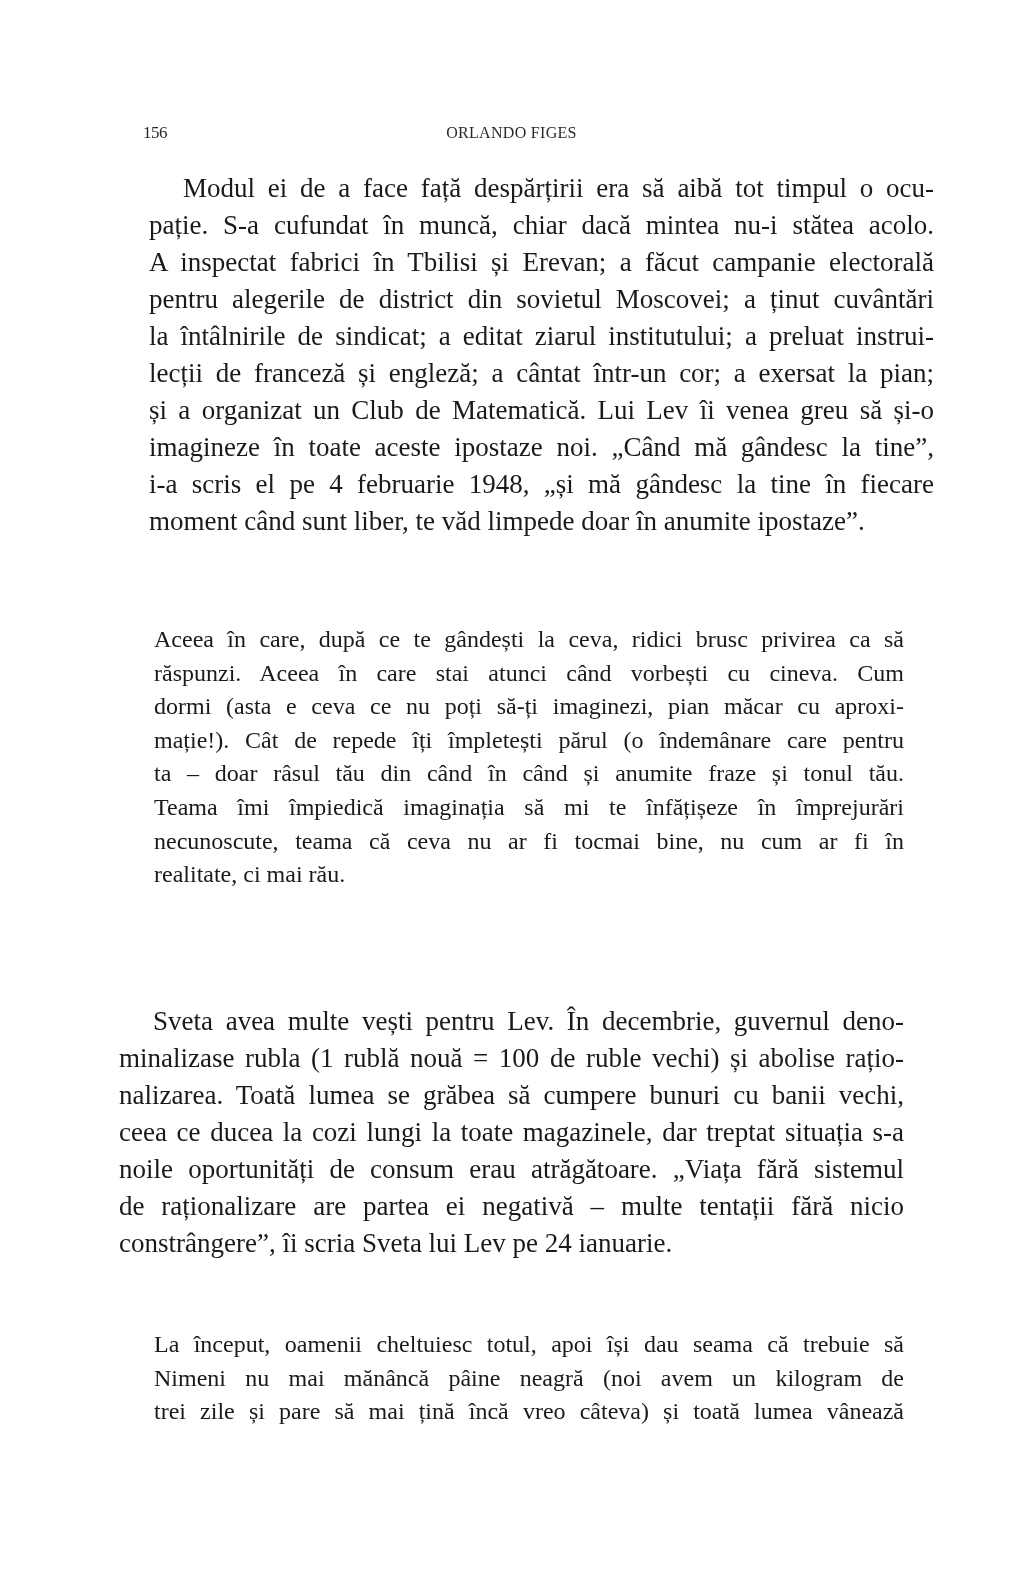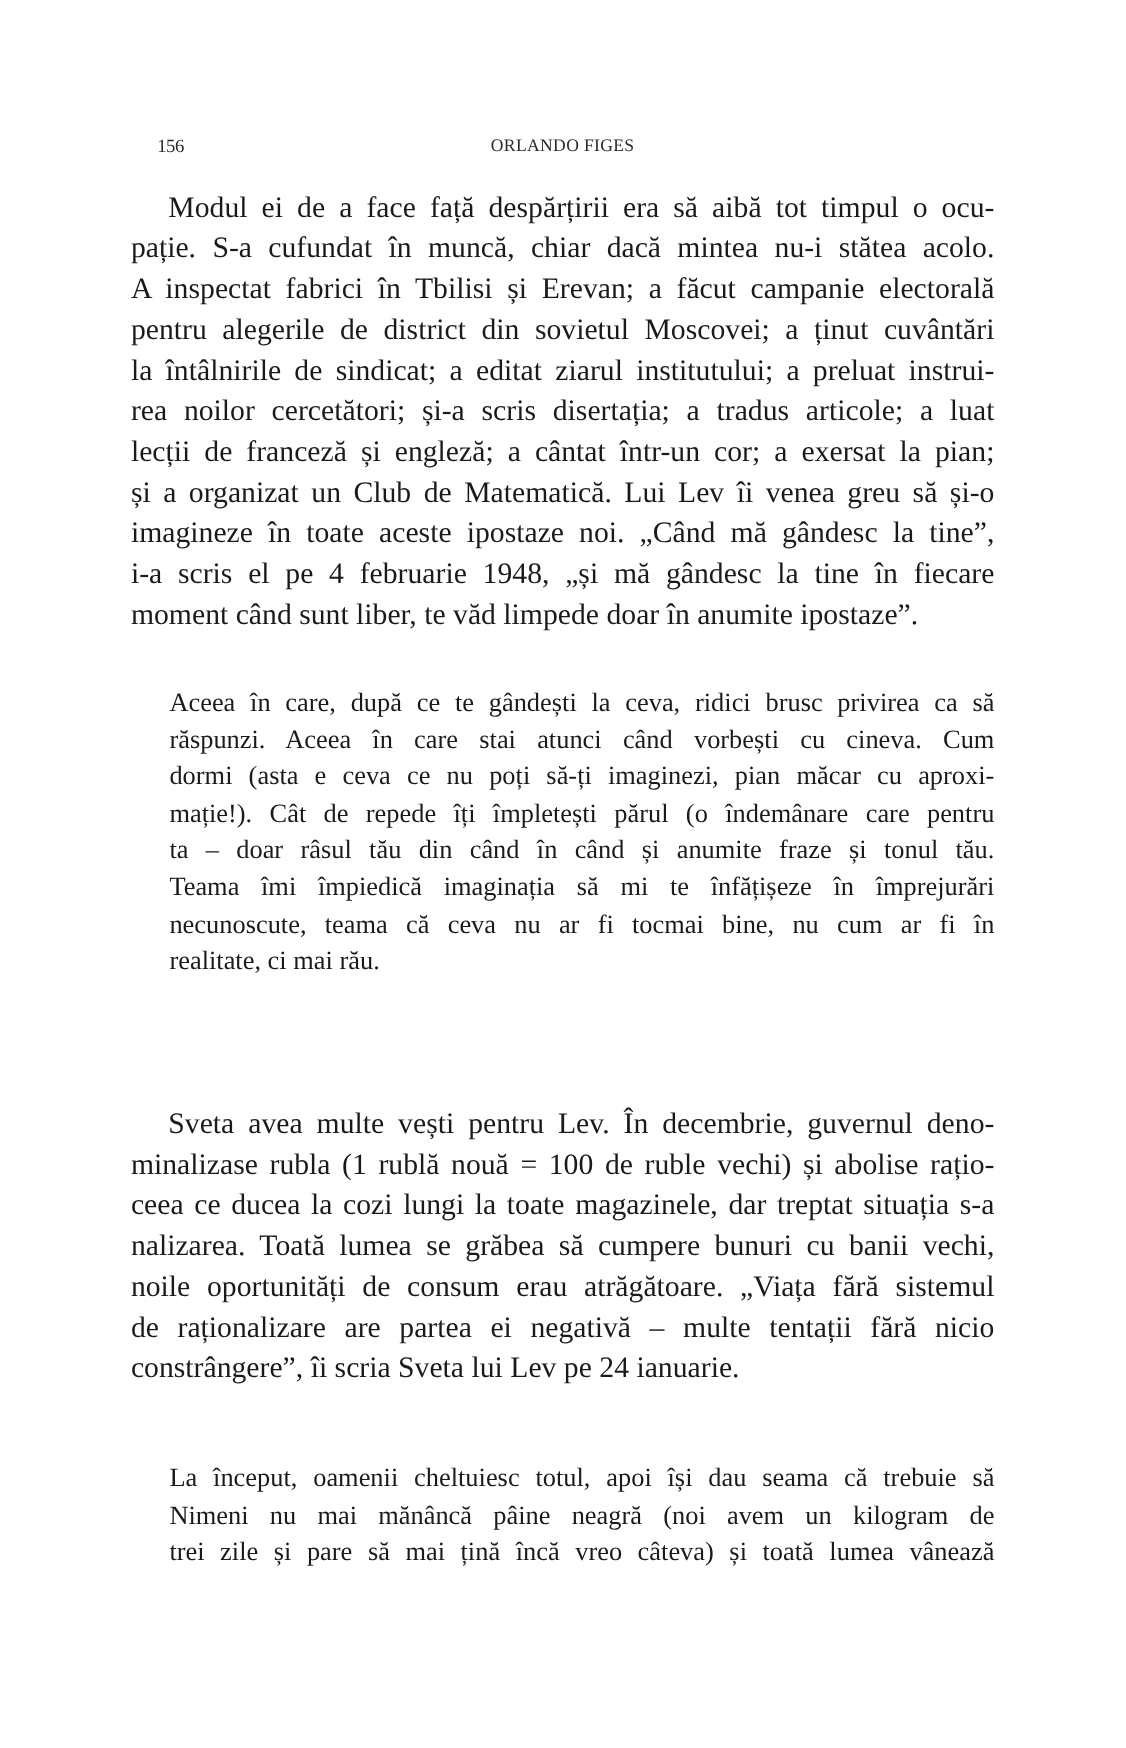--- a/index.html
+++ b/index.html
@@ -72,42 +72,41 @@
       text-align-last: justify;
       white-space: nowrap;
     }
     .line.last {
       text-align-last: left;
     }
     .body-para .line.first {
       padding-left: 34px;
     }
     .body-para { text-indent: 0; }
-    #para1 { top: 170px; }
+    #para1 { top: 170px; margin-left: 30px; }
     #quote1 { top: 623px; }
     #para2 { top: 1003px; }
     #quote2 { top: 1328px; }
   </style>
 </head>
 <body>
 
 <div class="page">
 
   <div class="running-head">
     <span class="page-number">156</span>
     <span class="running-title">ORLANDO FIGES</span>
   </div>
 
   <p class="body-para" id="para1">
     <span class="line first" style="">Modul ei de a face față despărțirii era să aibă tot timpul o ocu-</span>
     <span class="line" style="">pație. S-a cufundat în muncă, chiar dacă mintea nu-i stătea acolo.</span>
     <span class="line" style="">A inspectat fabrici în Tbilisi și Erevan; a făcut campanie electorală</span>
     <span class="line" style="">pentru alegerile de district din sovietul Moscovei; a ținut cuvântări</span>
     <span class="line" style="">la întâlnirile de sindicat; a editat ziarul institutului; a preluat instrui-</span>
-    <span class="line" style="">rea noilor cercetători; și-a scris disertația; a tradus articole; a luat</span>
     <span class="line" style="">lecții de franceză și engleză; a cântat într-un cor; a exersat la pian;</span>
     <span class="line" style="">și a organizat un Club de Matematică. Lui Lev îi venea greu să și-o</span>
     <span class="line" style="">imagineze în toate aceste ipostaze noi. „Când mă gândesc la tine”,</span>
     <span class="line" style="">i-a scris el pe 4 februarie 1948, „și mă gândesc la tine în fiecare</span>
     <span class="line last" style="">moment când sunt liber, te văd limpede doar în anumite ipostaze”.</span>
   </p>
 
   <div class="block-quote" id="quote1">
     <span class="line" style="">Aceea în care, după ce te gândești la ceva, ridici brusc privirea ca să</span>
     <span class="line" style="">răspunzi. Aceea în care stai atunci când vorbești cu cineva. Cum</span>
@@ -115,22 +114,22 @@
     <span class="line" style="">mație!). Cât de repede îți împletești părul (o îndemânare care pentru</span>
     <span class="line" style="">ta – doar râsul tău din când în când și anumite fraze și tonul tău.</span>
     <span class="line" style="">Teama îmi împiedică imaginația să mi te înfățișeze în împrejurări</span>
     <span class="line" style="">necunoscute, teama că ceva nu ar fi tocmai bine, nu cum ar fi în</span>
     <span class="line last" style="">realitate, ci mai rău.</span>
   </div>
 
   <p class="body-para" id="para2">
     <span class="line first" style="">Sveta avea multe vești pentru Lev. În decembrie, guvernul deno-</span>
     <span class="line" style="">minalizase rubla (1 rublă nouă = 100 de ruble vechi) și abolise rațio-</span>
+    <span class="line" style="">nalizarea. Toată lumea se grăbea să cumpere bunuri cu banii vechi,</span>
     <span class="line" style="">ceea ce ducea la cozi lungi la toate magazinele, dar treptat situația s-a</span>
-    <span class="line" style="">nalizarea. Toată lumea se grăbea să cumpere bunuri cu banii vechi,</span>
     <span class="line" style="">noile oportunități de consum erau atrăgătoare. „Viața fără sistemul</span>
     <span class="line" style="">de raționalizare are partea ei negativă – multe tentații fără nicio</span>
     <span class="line last" style="">constrângere”, îi scria Sveta lui Lev pe 24 ianuarie.</span>
   </p>
 
   <div class="block-quote" id="quote2">
     <span class="line" style="">La început, oamenii cheltuiesc totul, apoi își dau seama că trebuie să</span>
     <span class="line" style="">Nimeni nu mai mănâncă pâine neagră (noi avem un kilogram de</span>
     <span class="line" style="">trei zile și pare să mai țină încă vreo câteva) și toată lumea vânează</span>
   </div>

